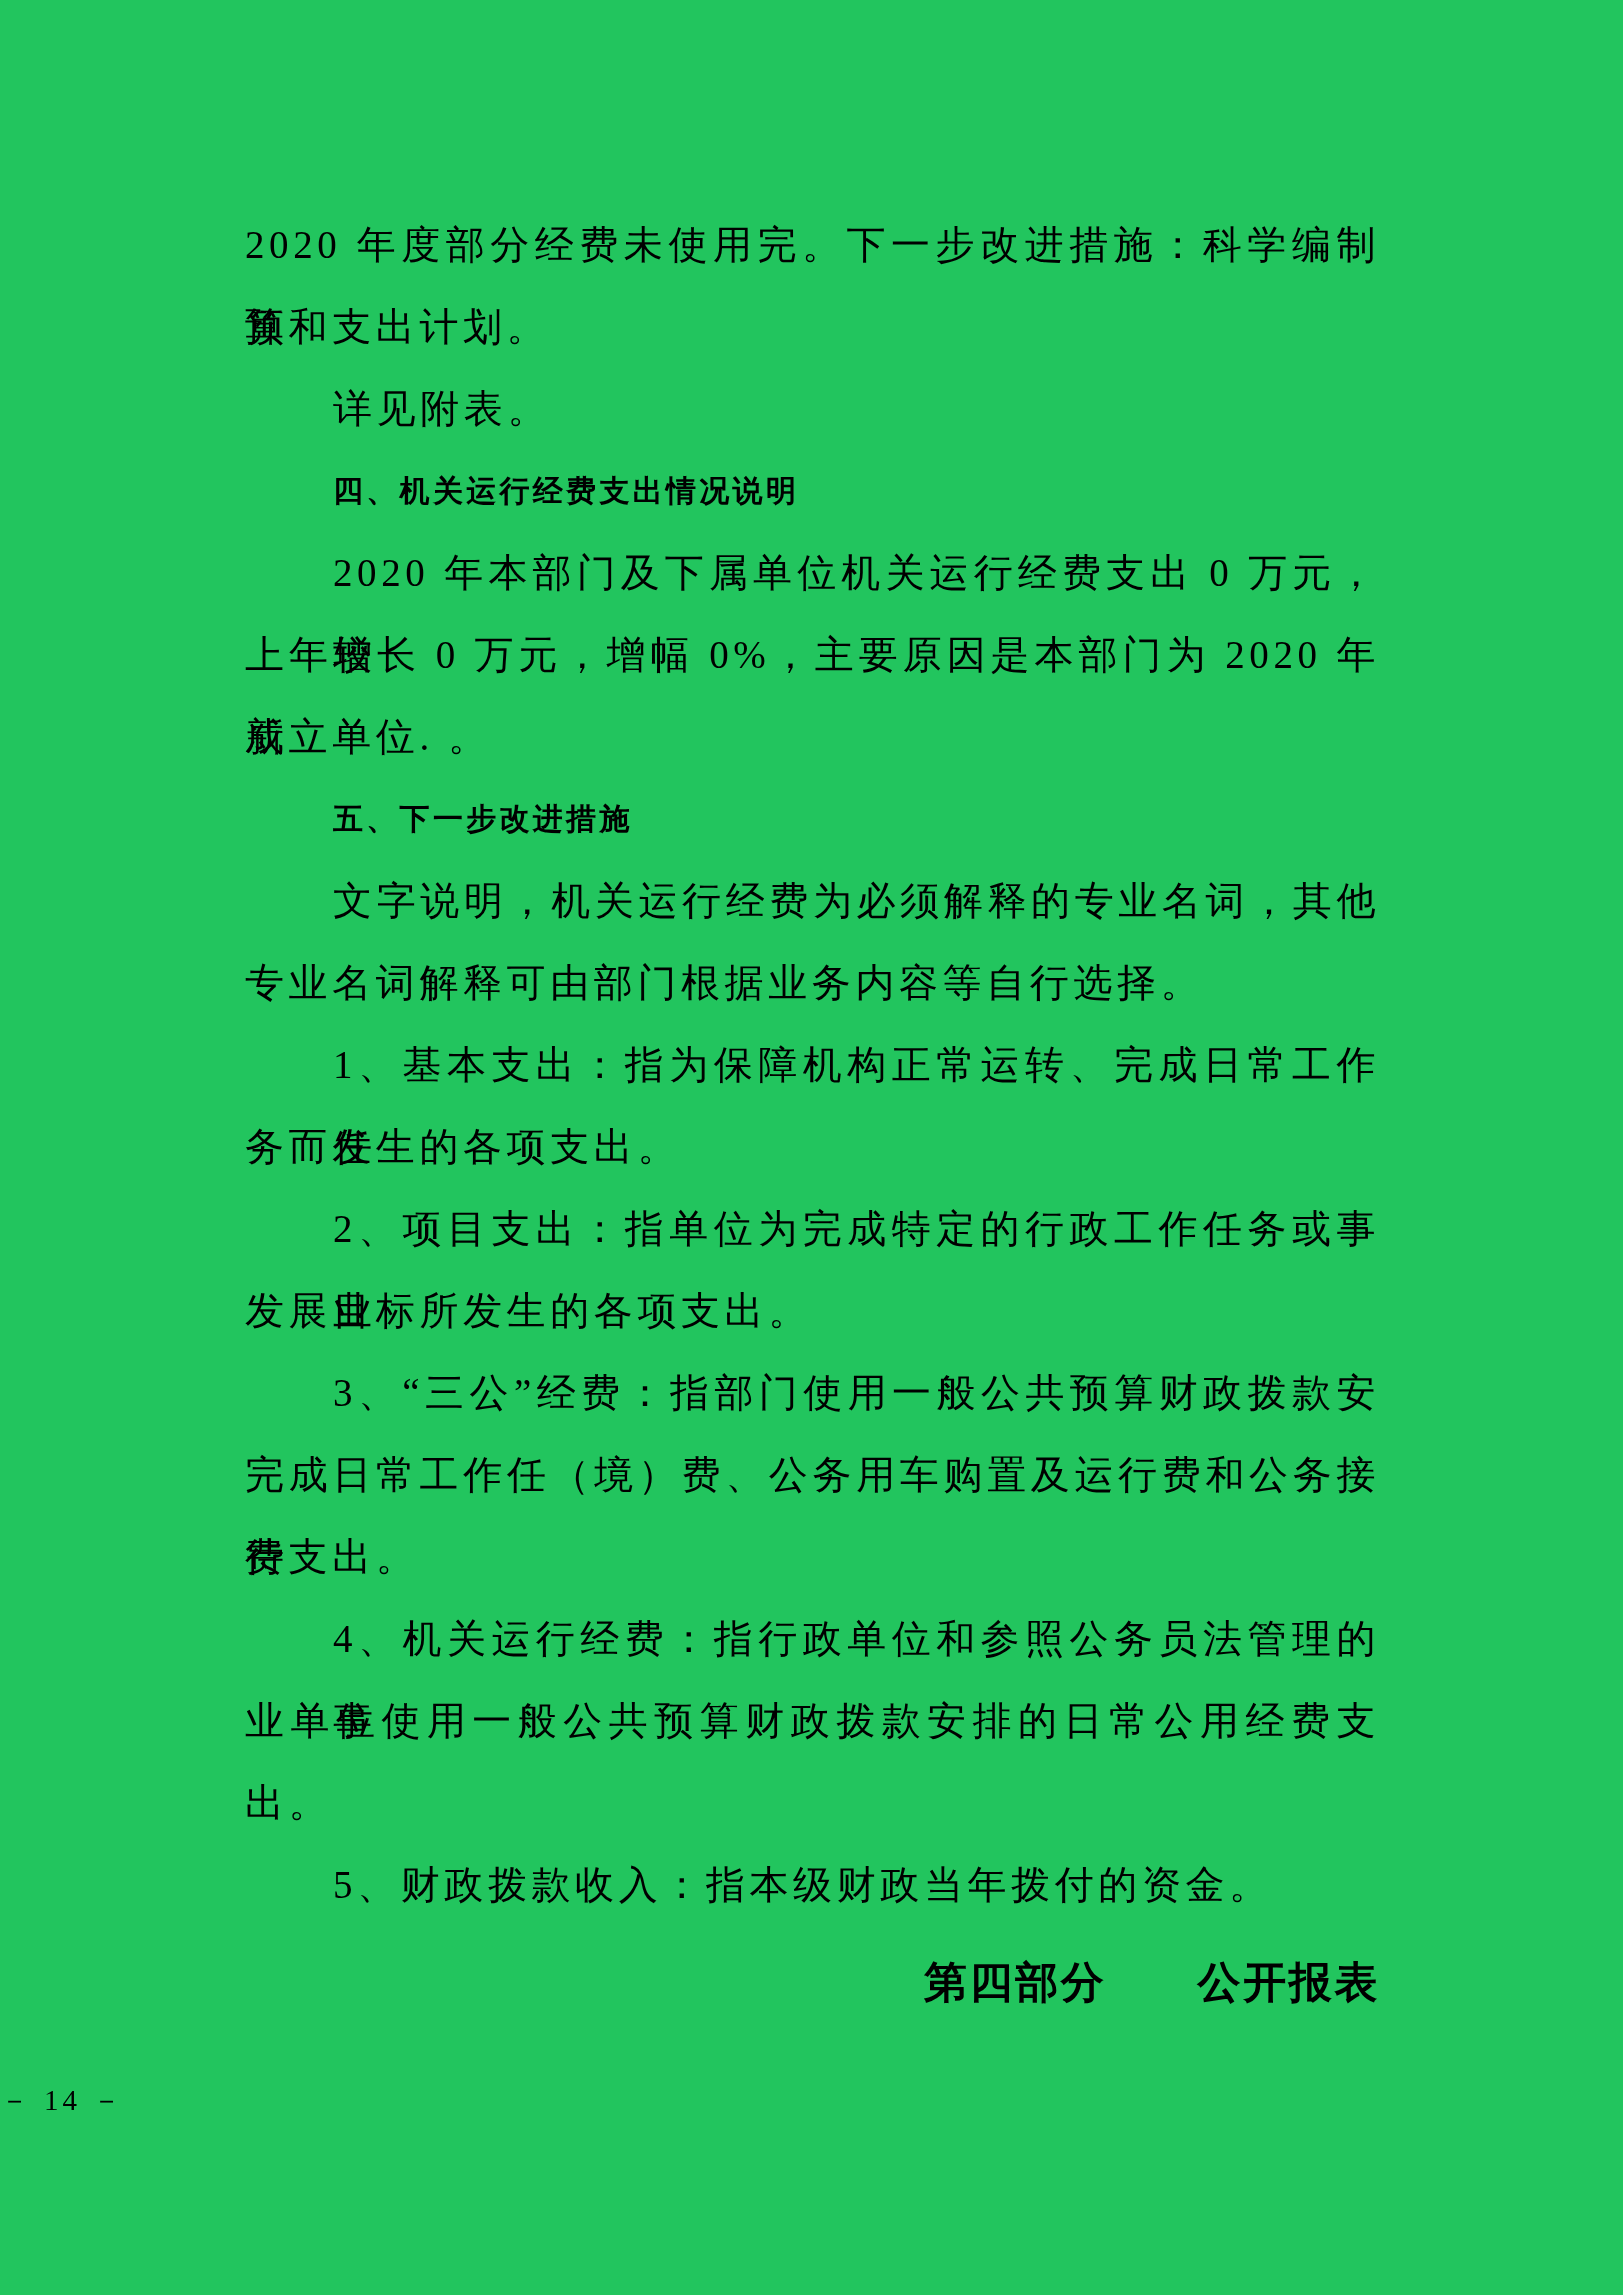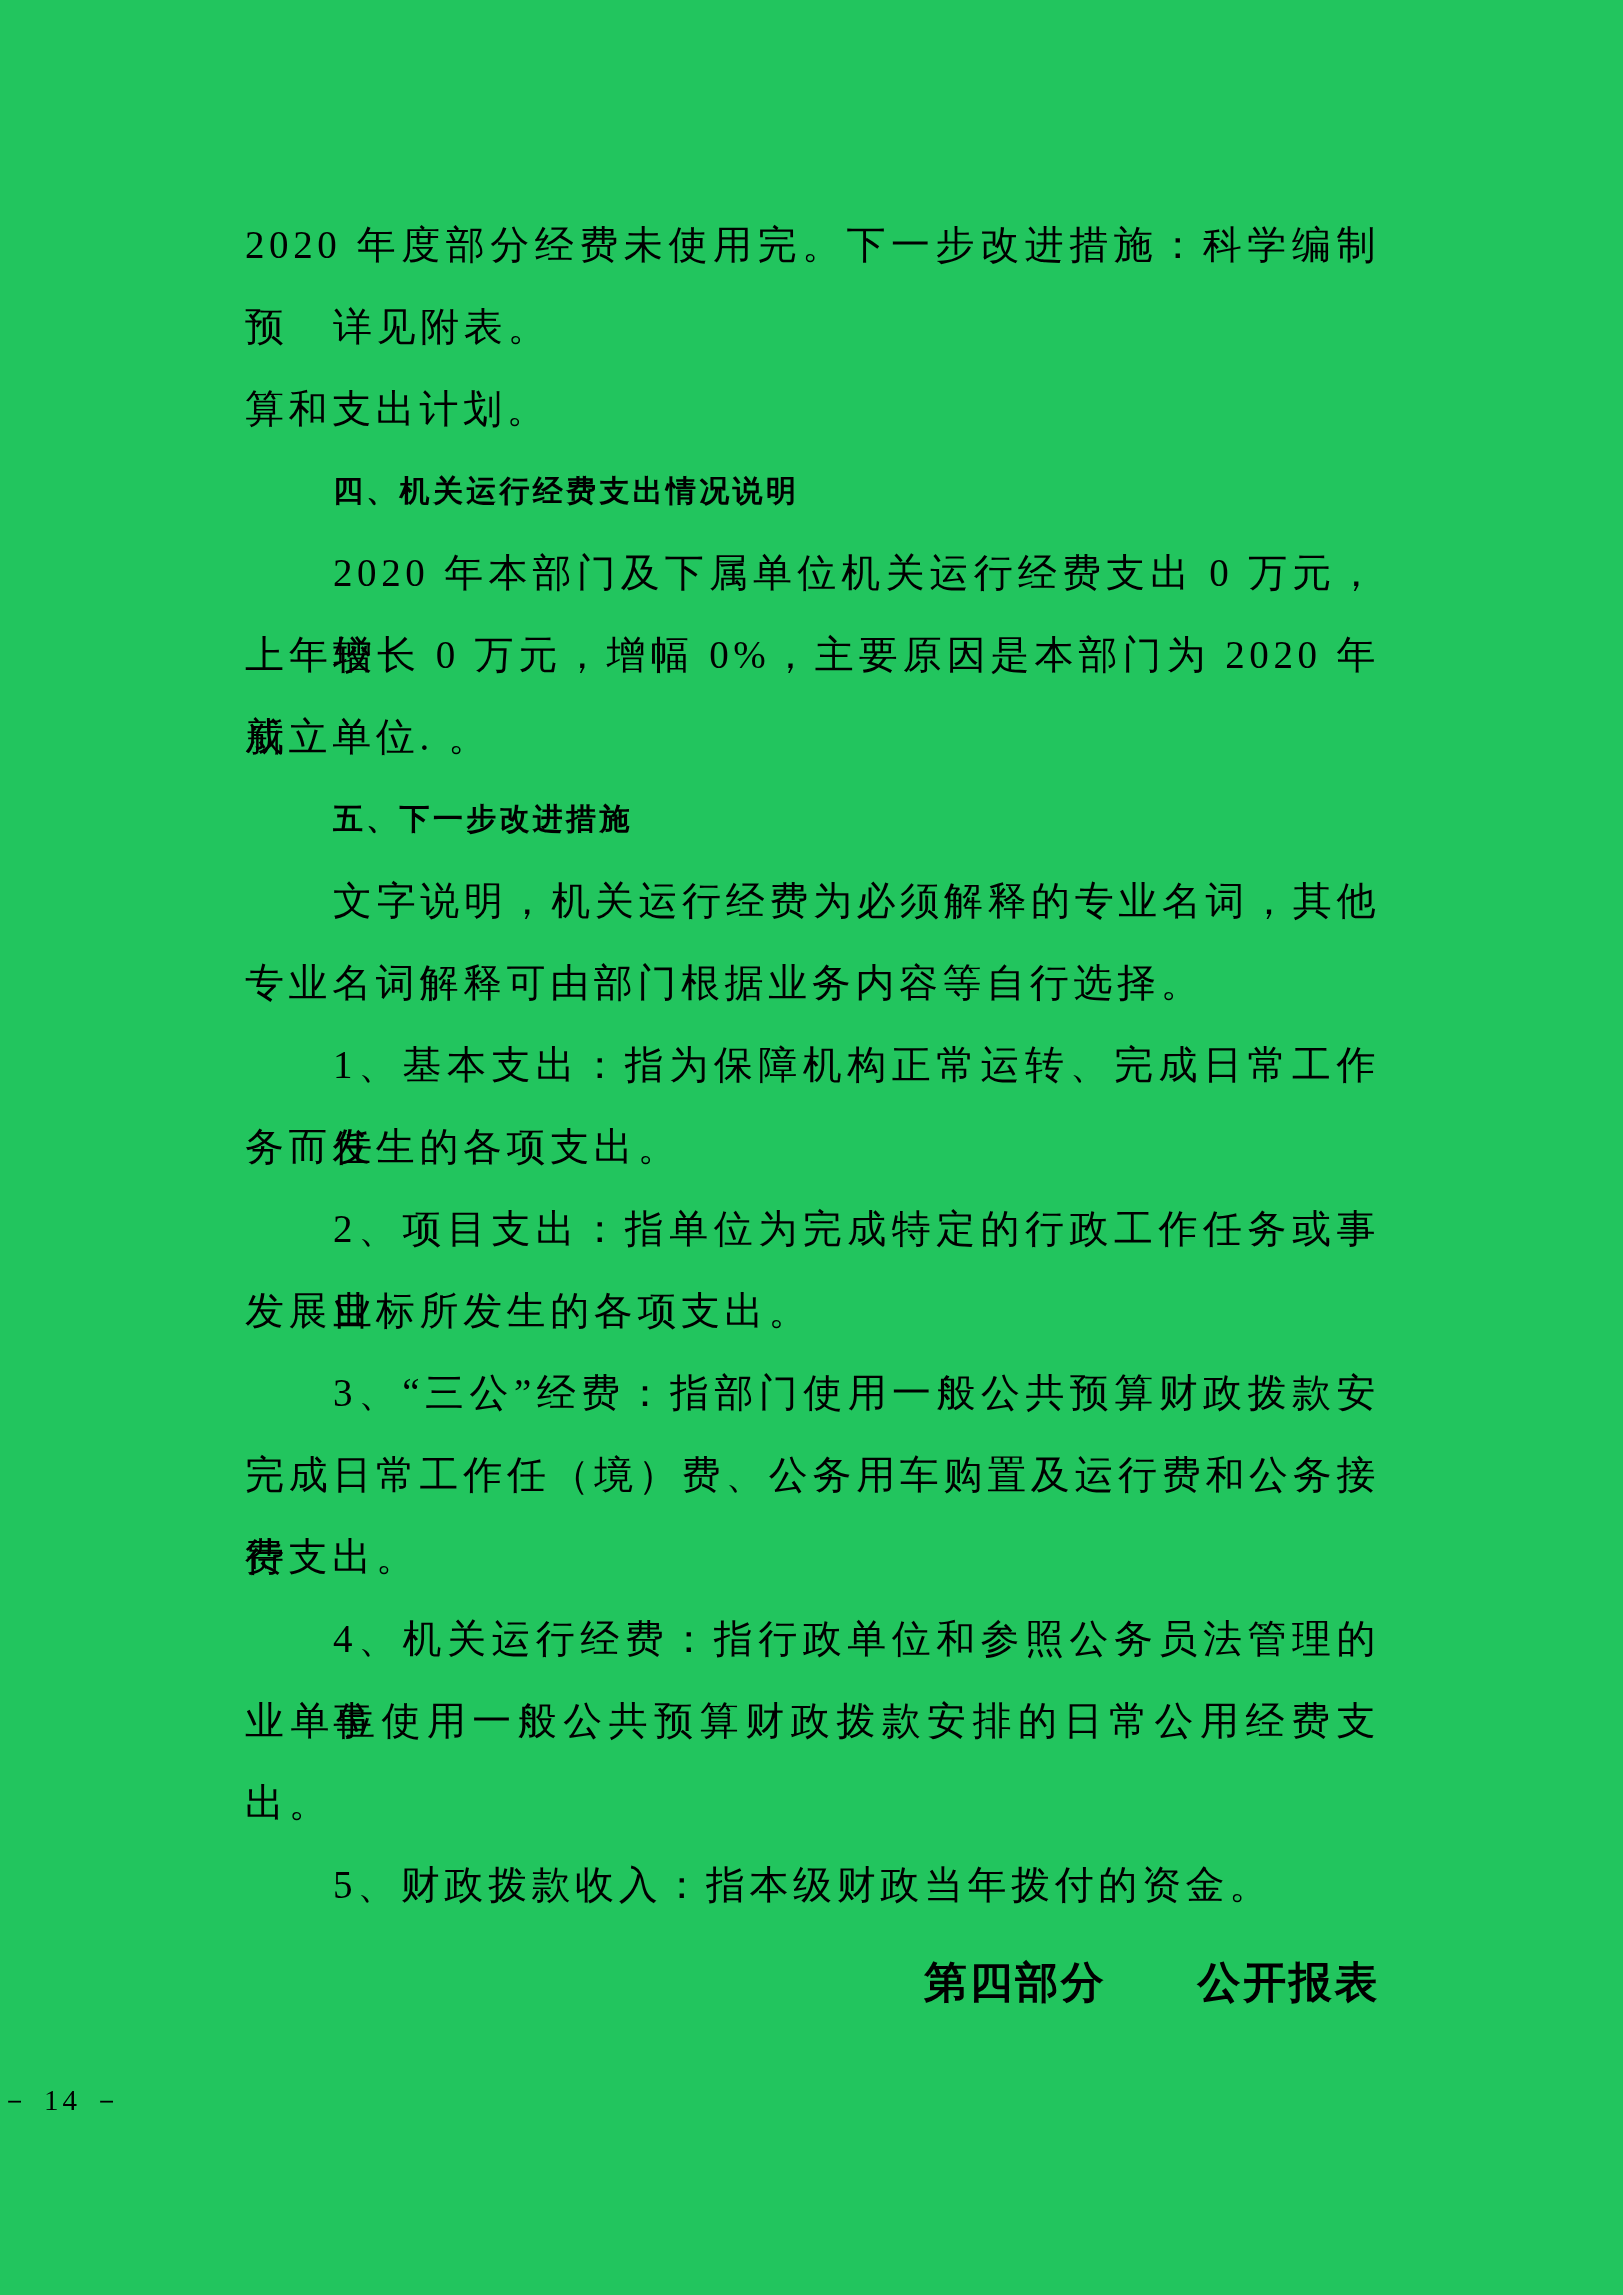--- a/index.html
+++ b/index.html
@@ -57,22 +57,22 @@
     letter-spacing: 3.9px;
     color: #000000;
   }
 </style>
 </head>
 <body>
 
 <div class="page">
   <div class="content" id="content">
       <div class="line body justify">2020 年度部分经费未使用完。下一步改进措施：科学编制预</div>
+      <div class="line body">算和支出计划。</div>
       <div class="line body indent">详见附表。</div>
-      <div class="line body">算和支出计划。</div>
       <div class="line heading indent">四、机关运行经费支出情况说明</div>
       <div class="line body indent justify">2020 年本部门及下属单位机关运行经费支出 0 万元，较</div>
       <div class="line body justify">上年增长 0 万元，增幅 0%，主要原因是本部门为 2020 年新</div>
       <div class="line body">成立单位. 。</div>
       <div class="line heading indent">五、下一步改进措施</div>
       <div class="line body indent justify">文字说明，机关运行经费为必须解释的专业名词，其他</div>
       <div class="line body">专业名词解释可由部门根据业务内容等自行选择。</div>
       <div class="line body indent justify">1、基本支出：指为保障机构正常运转、完成日常工作任</div>
       <div class="line body">务而发生的各项支出。</div>
       <div class="line body indent justify">2、项目支出：指单位为完成特定的行政工作任务或事业</div>

